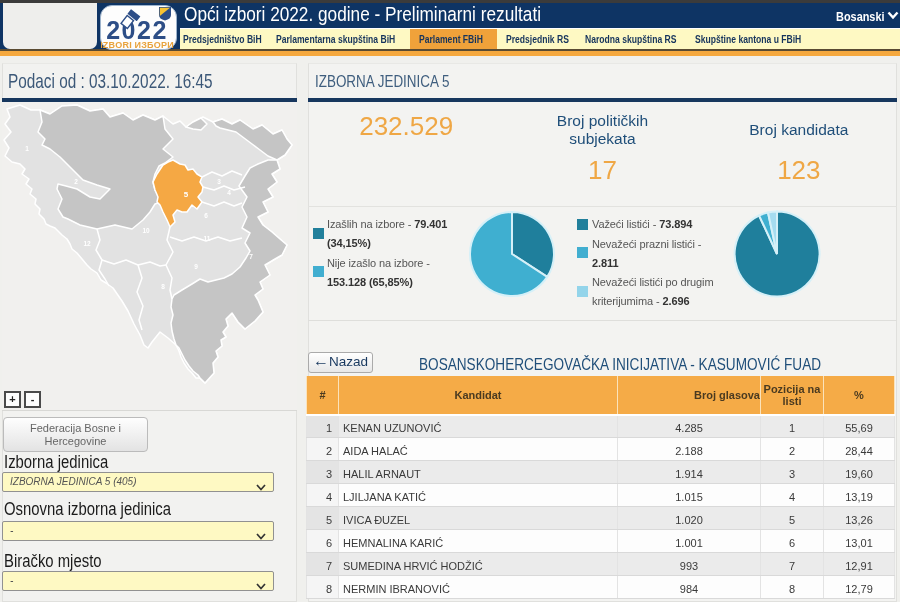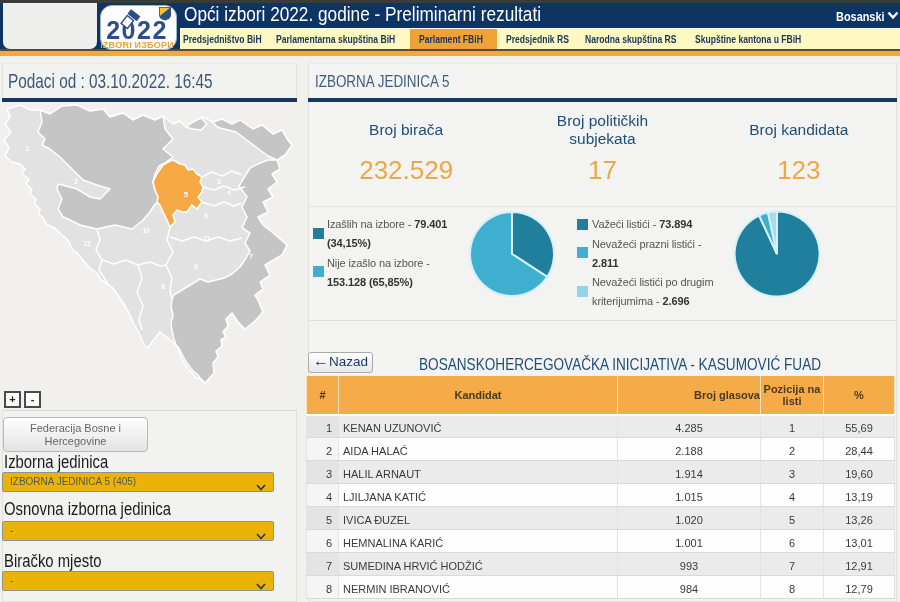--- a/index.html
+++ b/index.html
@@ -19,21 +19,21 @@
 #logobox { left:100px; top:5px; width:77px; height:45px; background:#fdfdfd; border:1px solid #9db3cc; border-radius:12px; }
 
 
 #lpanel { left:2px; top:63px; width:295px; height:539px; background:#f2f2f0; border:1px solid #e0e0dd; border-top:1px solid #e8e8e5; }
 #podaci { left:8px; top:69px; color:#3c5878; font-size:21px; transform:scaleX(0.73); transform-origin:0 0; white-space:nowrap; }
 #lunder { left:2px; top:98px; width:295px; height:3.5px; background:#17375e; }
 #mapbox { left:2px; top:102px; width:295px; height:309px; background:#f1f0ee; border-bottom:1px solid #d8d8d5; }
 .zoombtn { position:absolute; width:17px; height:17px; background:#fdfdfd; border:2px solid #4a4a4a; font-size:11px; font-weight:bold; color:#222; text-align:center; line-height:13px; }
 #fbihbtn { left:3px; top:417px; width:145px; height:35px; background:linear-gradient(#fefefe,#e3e3e3); border:1px solid #bbb; border-radius:4px; color:#666; font-size:11px; text-align:center; padding-top:4px; line-height:13px; }
 .sellabel { position:absolute; left:4px; color:#1b1b1b; font-size:17.5px; transform:scaleX(0.85); transform-origin:0 0; white-space:nowrap; }
-.selbox { position:absolute; left:2px; width:272px; height:20px; background:#eab308; border:1px solid #919191; border-radius:2px; color:#555; font-size:10px; line-height:18px; padding-left:7px; }
+.selbox { position:absolute; left:2px; width:272px; height:20px; background:#fef9c3; border:1px solid #919191; border-radius:2px; color:#555; font-size:10px; line-height:18px; padding-left:7px;font-style:italic; }
 .selbox .chev { position:absolute; right:7px; top:6px; width:10px; height:7px; }
 
 
 #rpanel { left:308px; top:63px; width:589px; height:539px; background:#f3f3f1; border:1px solid #e0e0dd; border-top:1px solid #e8e8e5; }
 #rtitle { left:315px; top:73px; color:#3f5e7e; font-size:16px; transform:scaleX(0.84); transform-origin:0 0; white-space:nowrap; }
 #runder { left:308px; top:97.5px; width:589px; height:4px; background:#17375e; }
 #stats { left:308px; top:108px; width:589px; height:90px; display:flex; }
 .stat { flex:1; text-align:center; }
 .stat .lab { height:44px; display:flex; align-items:center; justify-content:center; color:#1f4e79; font-size:15.5px; line-height:18px; }
 .stat .num { color:#efa745; font-size:26px; margin-top:3px; }
@@ -156,21 +156,20 @@
 <div class="abs sellabel" style="top:551px;">Biračko mjesto</div>
 <div class="abs selbox" style="top:571px;">-<span class="chev"><svg width="10" height="7" viewBox="0 0 10 7">
         <path d="M1,1 L5,5.5 L9,1" stroke="#333" stroke-width="1.7" fill="none"></path>
       </svg></span></div>
 
 <div class="abs" id="rpanel"></div>
 <div class="abs" id="rtitle">IZBORNA JEDINICA 5</div>
 <div class="abs" id="runder"></div>
 <div class="abs" id="stats">
   <div class="stat">
-      <div class="lab">Broj birača</div>
       <div class="num">232.529</div>
     </div>
   <div class="stat">
       <div class="lab">Broj političkih<br>subjekata</div>
       <div class="num">17</div>
     </div>
   <div class="stat">
       <div class="lab">Broj kandidata</div>
       <div class="num">123</div>
     </div>

